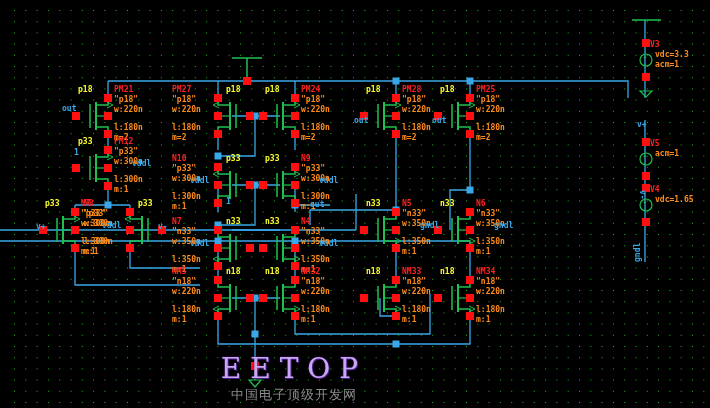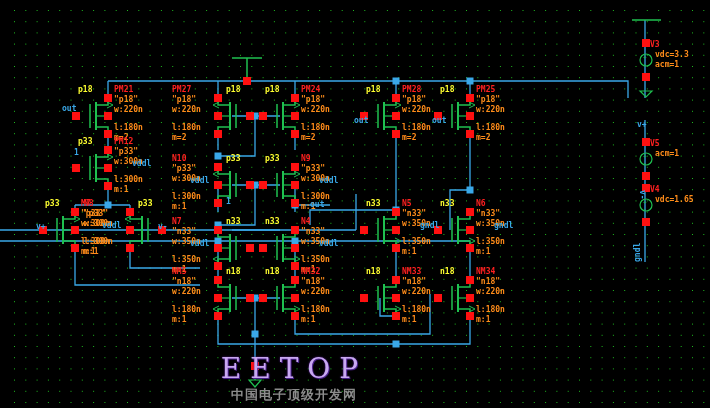--- a/index.html
+++ b/index.html
@@ -2,21 +2,21 @@
 <html><head>
 <meta charset="utf-8">
 <style>
   html,body{margin:0;padding:0;background:#000;}
   body{width:710px;height:408px;overflow:hidden;position:relative;font-family:"DejaVu Sans Mono",monospace;}
   #canvas{position:absolute;left:0;top:0;width:710px;height:408px;background:#000;}
   svg text{font-family:"DejaVu Sans Mono",monospace;}
   .lbl{font-size:8px;font-weight:bold;}
   .wm{position:absolute;left:0;width:588px;text-align:center;}
   #wm-title{top:352px;font-family:"DejaVu Serif",serif;font-size:28px;letter-spacing:9px;color:#c8a8f0;text-shadow:0 0 2px #6020a0,1px 1px 0 #402080;}
-  #wm-sub{top:386px;font-family:"DejaVu Sans",sans-serif;font-size:13px;font-weight:bold;color:#8c8c8c;letter-spacing:1px;}
+  #wm-sub{top:386px;font-family:"DejaVu Sans",sans-serif;font-size:13px;font-weight:normal;color:#8c8c8c;letter-spacing:1px;}
 </style>
 </head>
 <body>
 
 <svg id="canvas" width="710" height="408" viewBox="0 0 710 408" xmlns="http://www.w3.org/2000/svg">
   <g id="grid">
       <rect x="14.0" y="10.0" width="1" height="1" fill="#1fb81f"></rect>
       <rect x="14.0" y="21.2" width="1" height="1" fill="#1fb81f"></rect>
       <rect x="14.0" y="32.4" width="1" height="1" fill="#1fb81f"></rect>
       <rect x="14.0" y="43.6" width="1" height="1" fill="#1fb81f"></rect>

